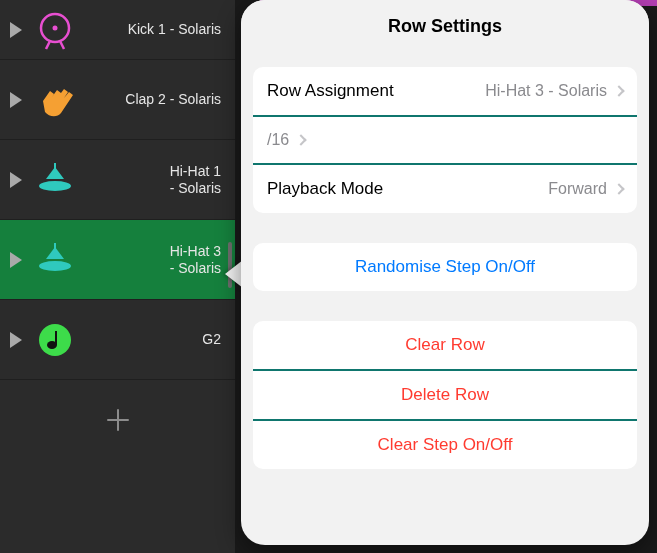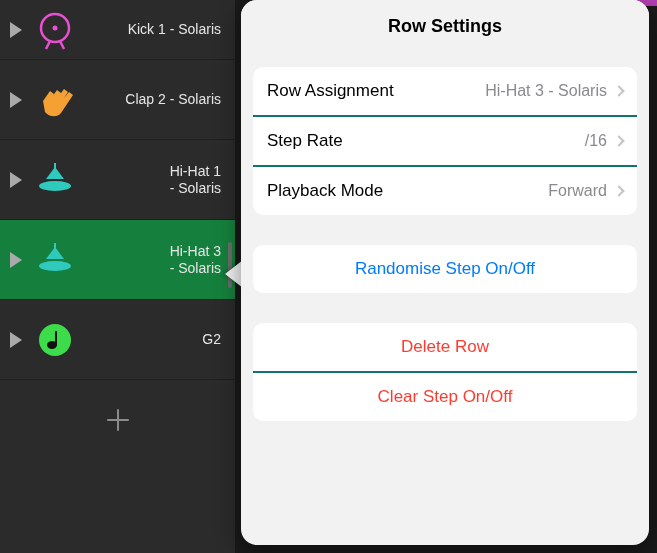--- a/index.html
+++ b/index.html
@@ -29,21 +29,21 @@
     border-color: transparent #f4f4f4 transparent transparent;
     filter: drop-shadow(-2px 0 2px rgba(0,0,0,.3));
   }
 
   
   .rightbg { position:absolute; left:235px; top:0; right:0; bottom:0; background:#1a1a1a; }
   .stripe { position:absolute; top:0; left:260px; right:0; height:6px; background:#b43fb3; }
 
   .popover {
     position:absolute; left: 241px; top: 0; width: 408px; height: 545px;
-    background: #f2f2f2; border-radius: 16px; box-shadow: 0 8px 24px rgba(0,0,0,.45);
+    background: #f2f2f2; border-radius: 24px; box-shadow: 0 8px 24px rgba(0,0,0,.45);
     padding: 0; overflow: hidden;
   }
   .pop-title { text-align:center; font-weight:600; font-size:18px; color:#000; padding:16px 0 18px; background:#f2f2f2;}
   .group { background:#fff; margin: 0 12px; border-radius:10px; overflow:hidden; }
   .group + .group { margin-top: 30px; }
   .row {
     display:flex; align-items:center; padding: 14px 14px; font-size:17px;
     border-bottom: 2px solid #0f766e;
   }
   .row:last-child { border-bottom:none; }
@@ -154,38 +154,40 @@
 
   <div class="spacer12"></div>
 
   <div class="group">
     <div class="row">
       <div class="k">Row Assignment</div>
       <div class="v">Hi-Hat 3 - Solaris</div>
       <div class="chev"></div>
     </div>
     <div class="row">
-      <div class="k">Step Rate</div>
       <div class="v">/16</div>
       <div class="chev"></div>
     </div>
     <div class="row">
       <div class="k">Playback Mode</div>
       <div class="v">Forward</div>
       <div class="chev"></div>
     </div>
   </div>
 
   <div class="group">
     <div class="row">
       <div class="center-btn blue">Randomise Step On/Off</div>
     </div>
   </div>
 
   <div class="group">
     <div class="row">
+      <div class="center-btn red">Clear Row</div>
+    </div>
+    <div class="row">
       <div class="center-btn red">Delete Row</div>
     </div>
     <div class="row">
       <div class="center-btn red">Clear Step On/Off</div>
     </div>
   </div>
 </div>
 
 </body></html>

